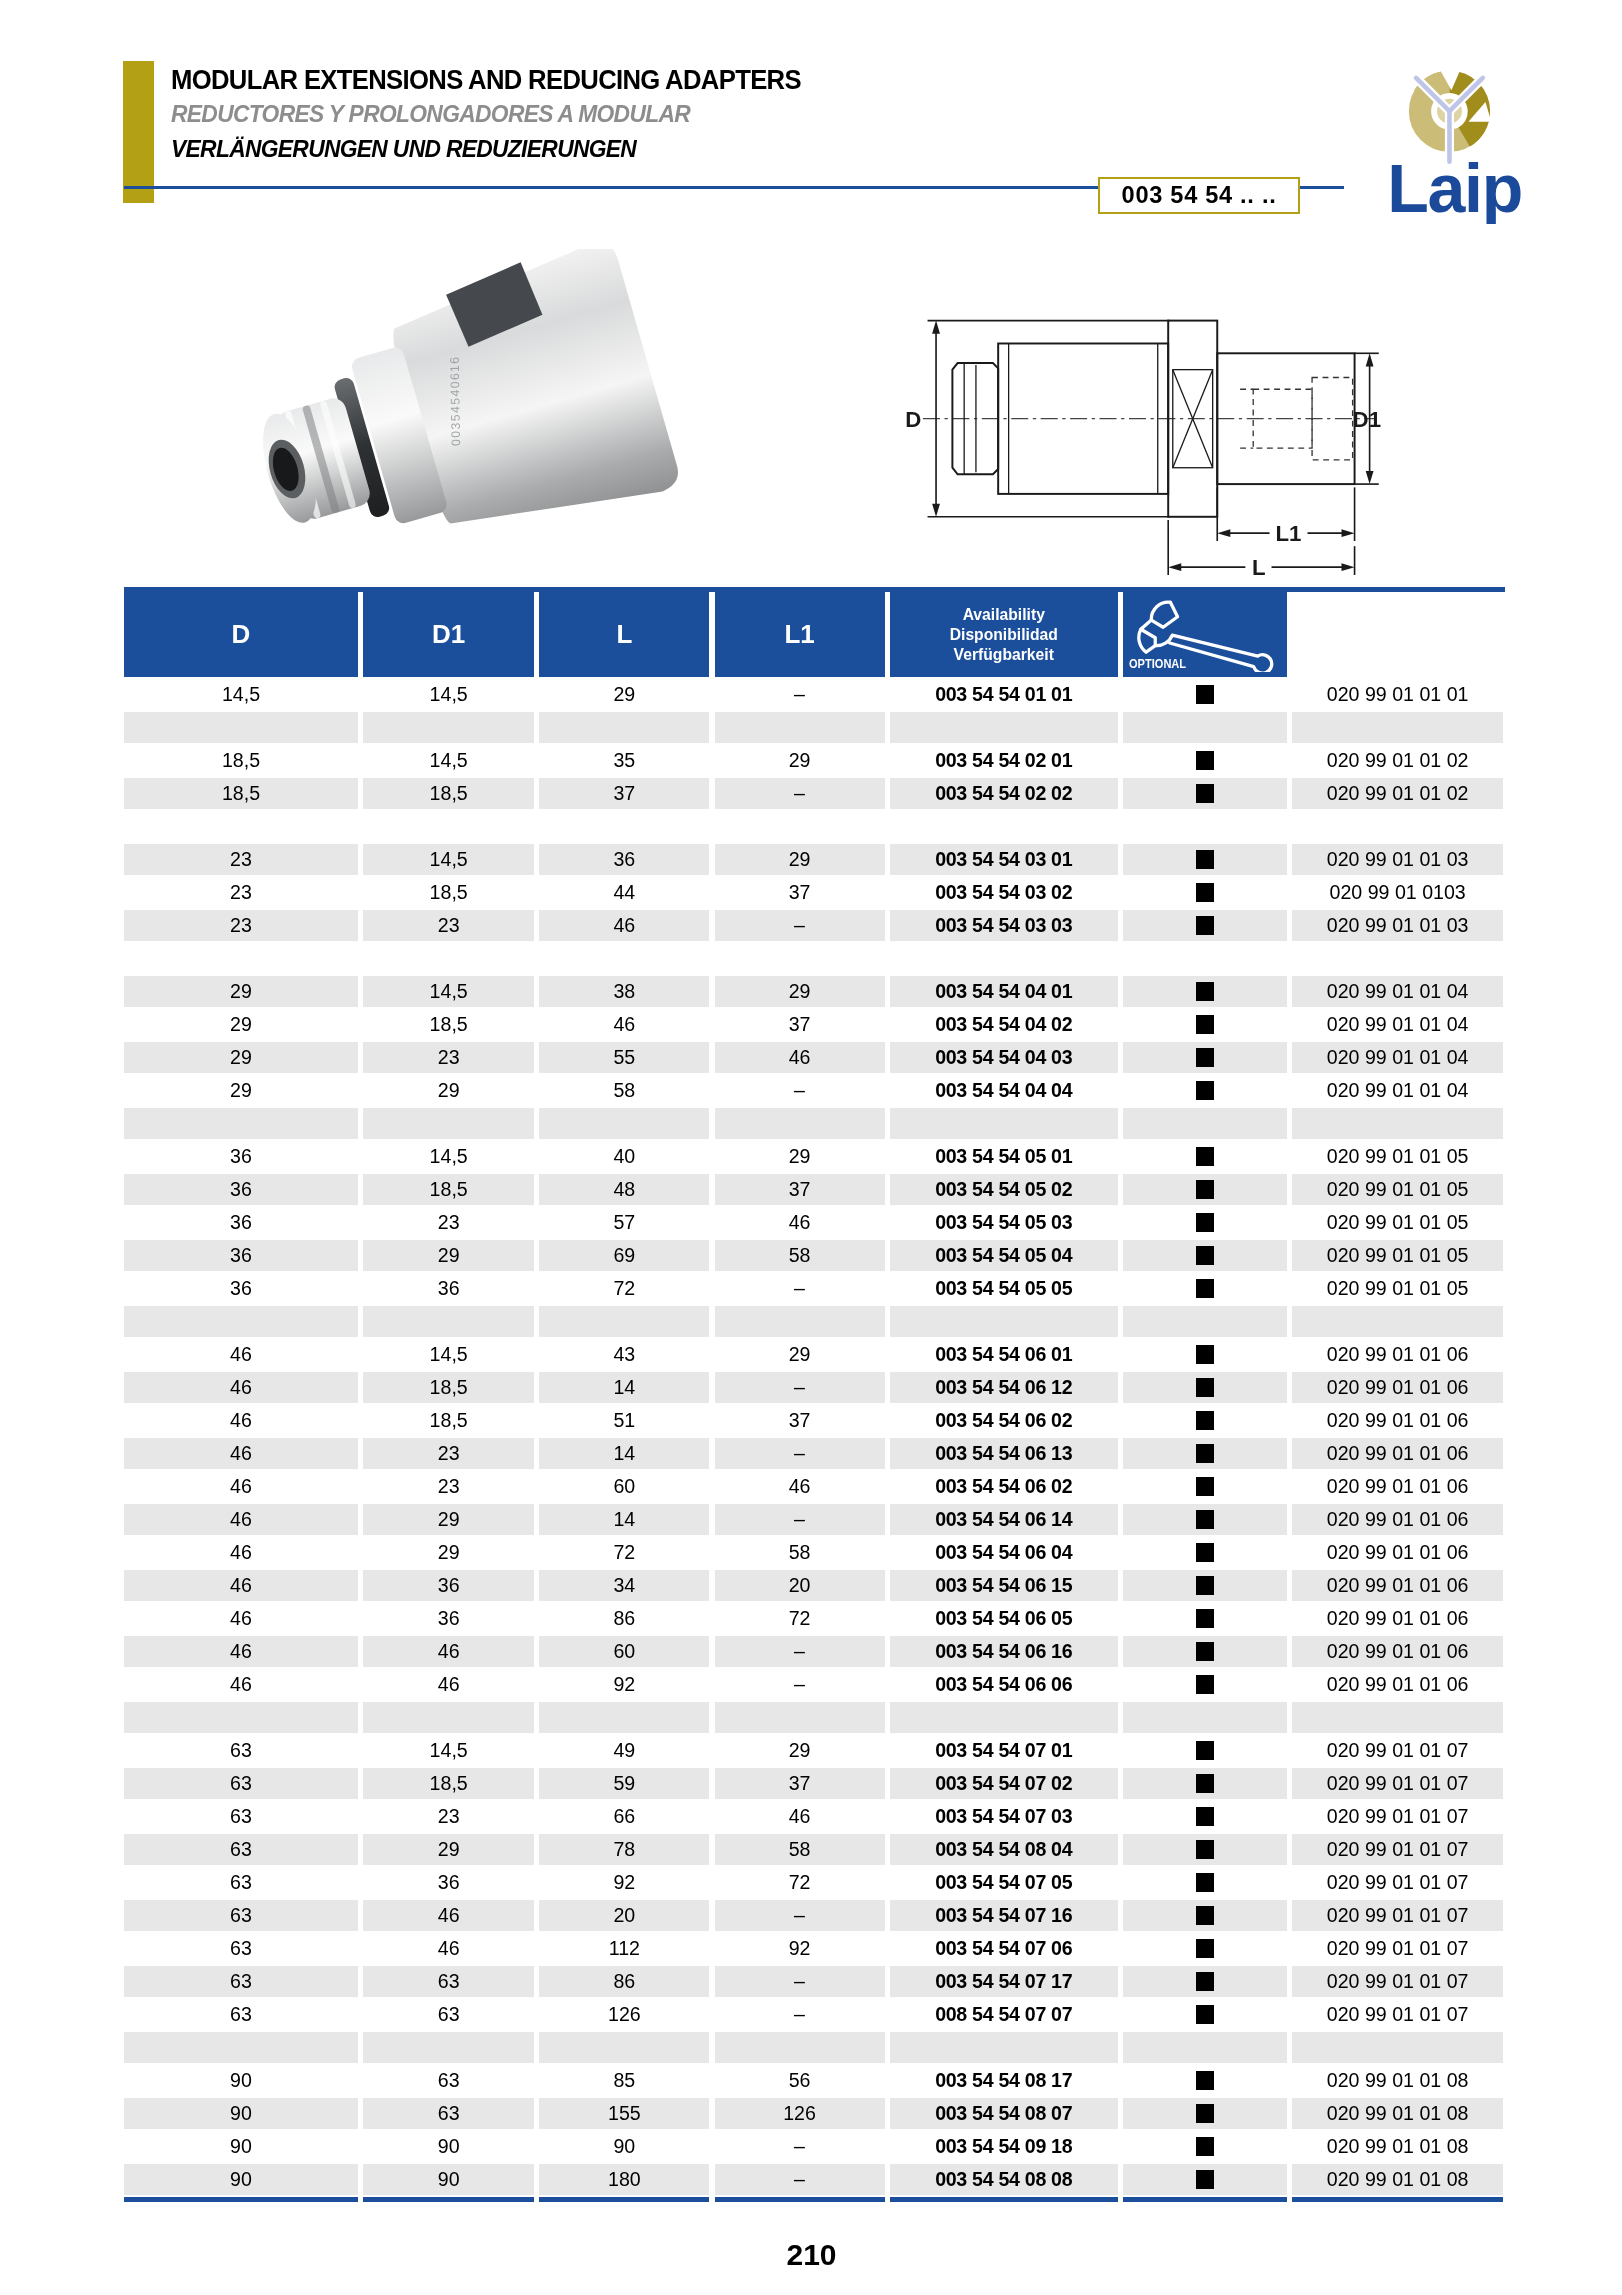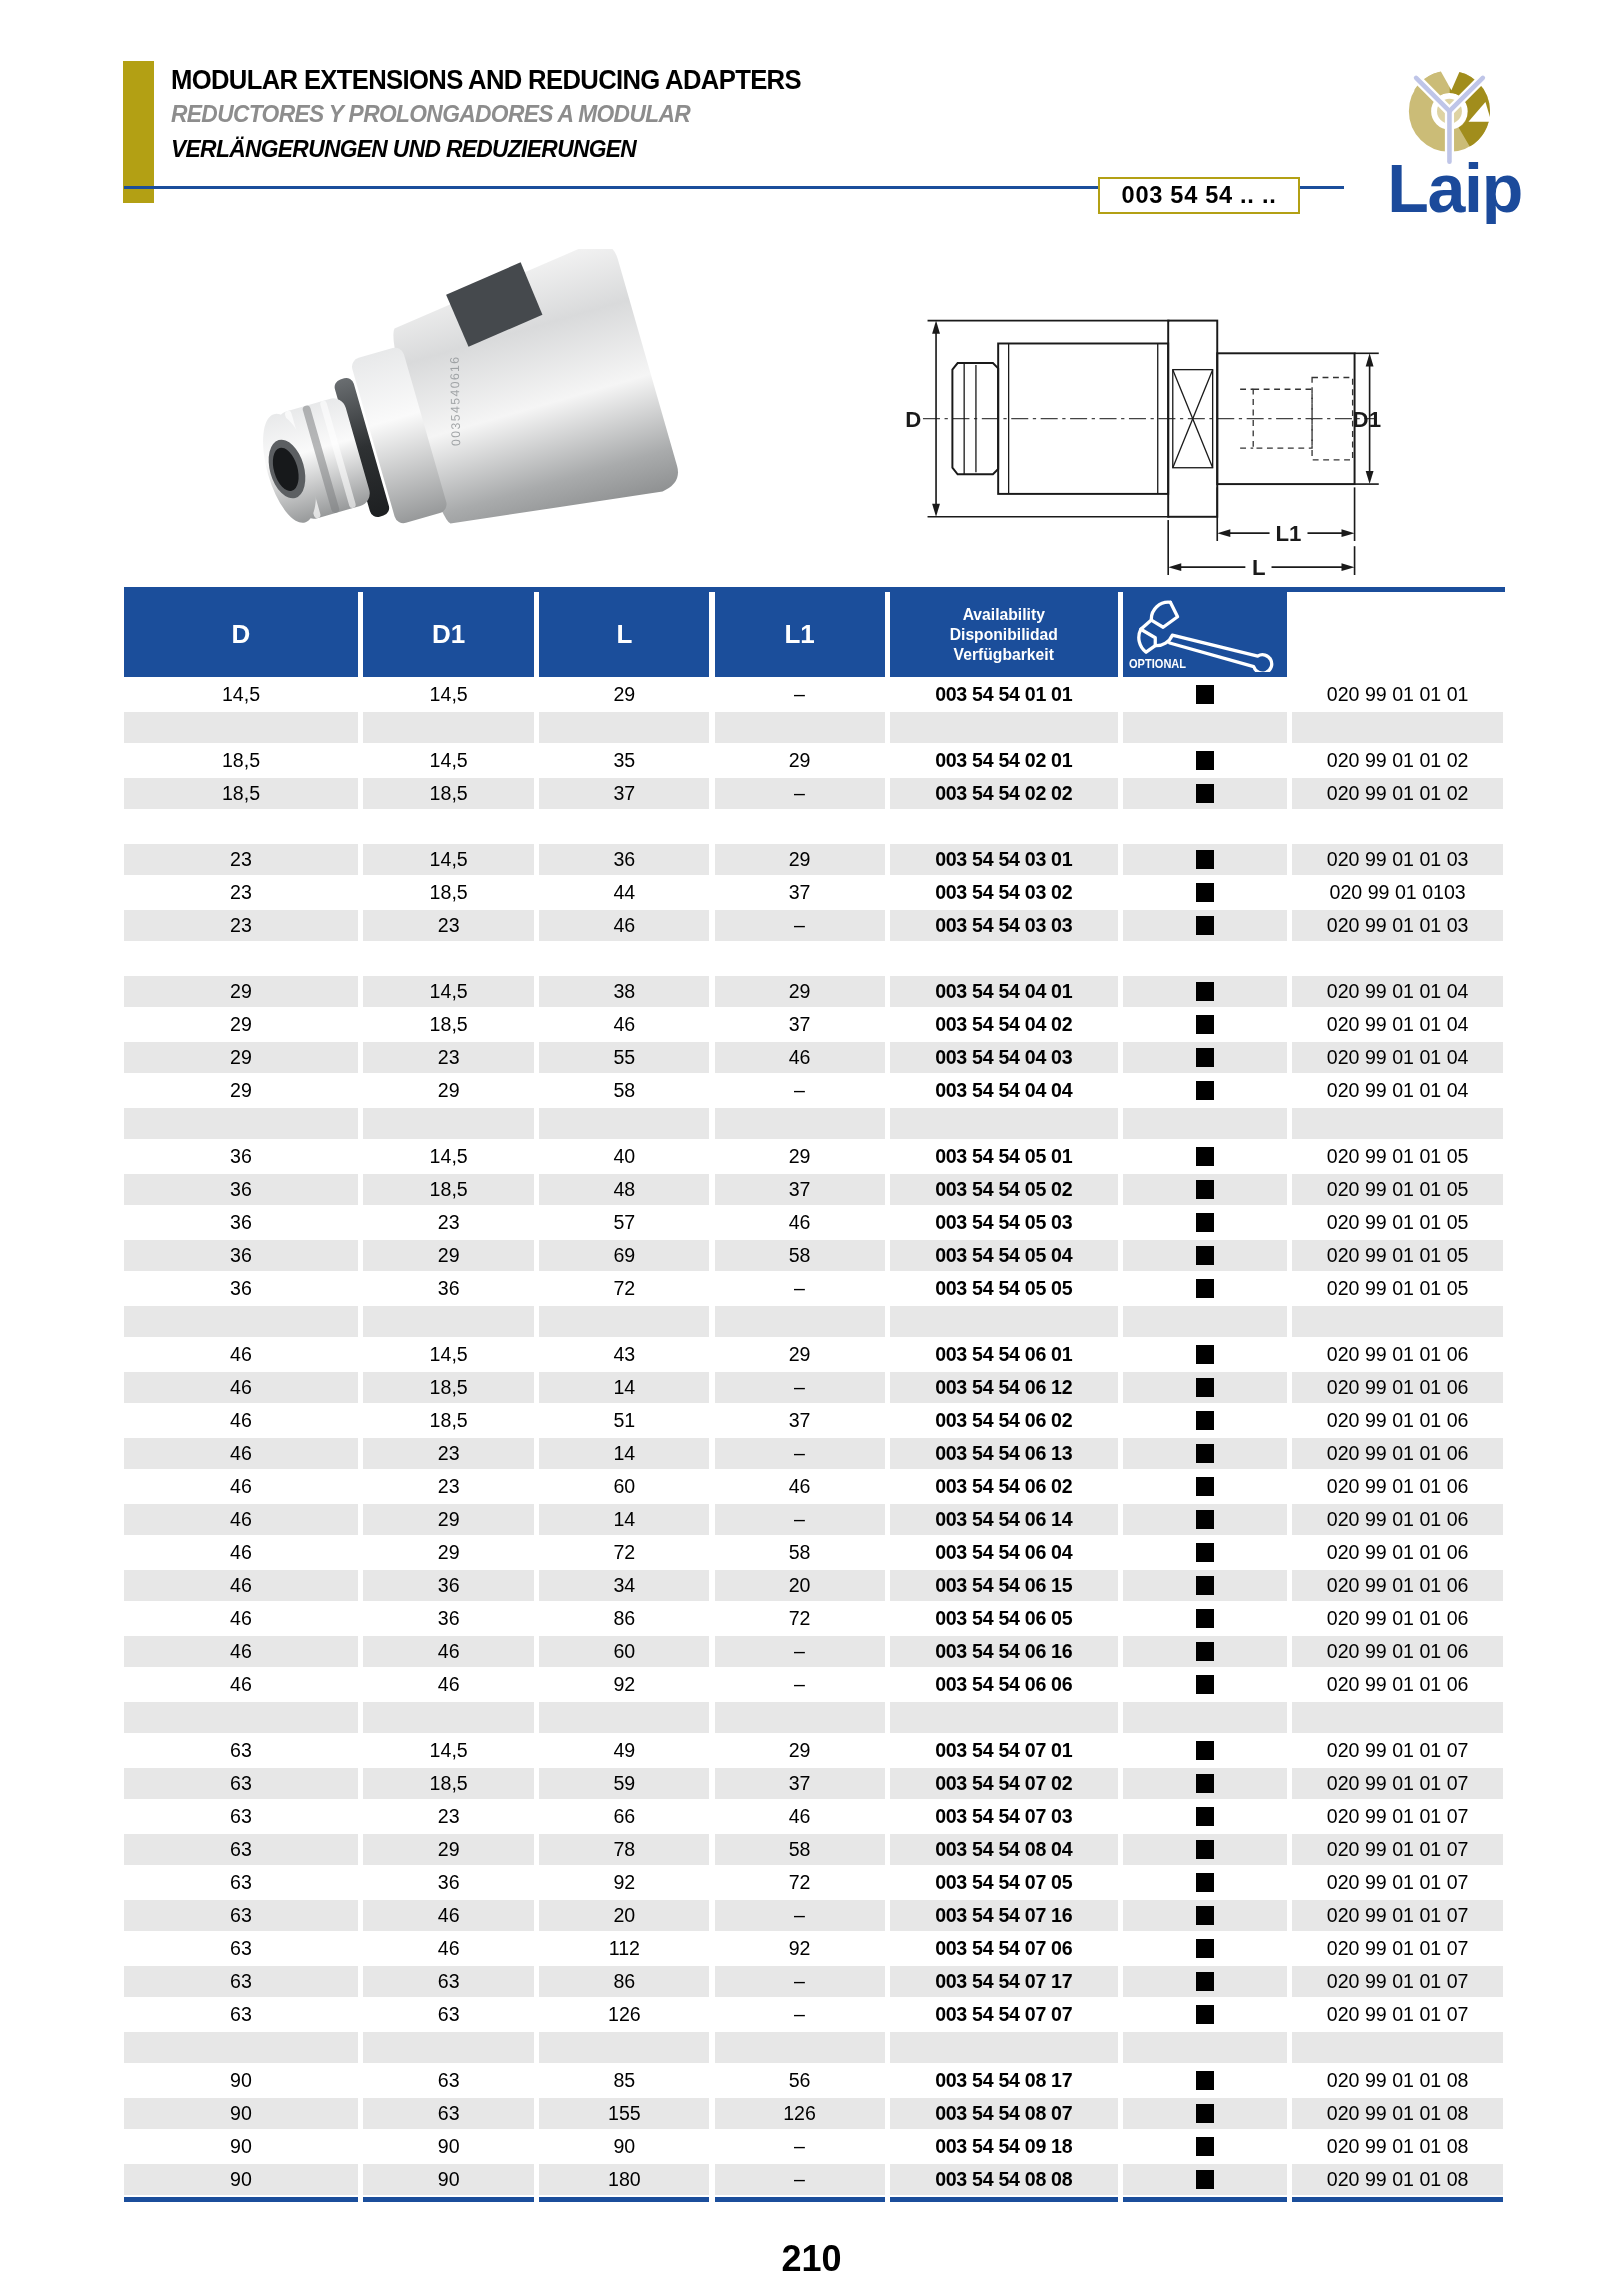--- a/index.html
+++ b/index.html
@@ -40,21 +40,21 @@
   .opt-label{position:absolute;left:6.5px;bottom:6.5px;font-size:13px;font-weight:bold;transform:scaleX(.85);transform-origin:left;}
   .tbody{margin-top:2px;}
   .trow{height:31px;margin-bottom:2px;}
   .trow .cell{display:flex;align-items:center;justify-content:center;font-size:19.6px;background:#fff;}
   .tbody .trow:nth-child(even) .cell{background:#e7e7e7;}
   .c-cod{font-weight:bold;letter-spacing:-0.3px;}
   .sq{width:18.3px;height:19.6px;background:#000;display:block;}
   .botline{height:4.6px;}
   .botline div{background:#1b4e9b;}
   
-  .page-num{position:absolute;left:0;top:2238px;width:100%;text-align:center;font-size:36px;font-weight:bold;}
+  .page-num{position:absolute;left:0;top:2238px;width:100%;text-align:center;font-size:30px;font-weight:bold;}
 </style>
 </head>
 <body>
 
 <div class="gold-bar"></div>
 <div class="title-en">MODULAR EXTENSIONS AND REDUCING ADAPTERS</div>
 <div class="title-es">REDUCTORES Y PROLONGADORES A MODULAR</div>
 <div class="title-de">VERLÄNGERUNGEN UND REDUZIERUNGEN</div>
 <div class="blue-rule"></div>
 <div class="code-box">003 54 54 .. ..</div>
@@ -636,21 +636,21 @@
     <div class="cell c-av">
       <span class="sq"></span>
     </div>
     <div class="cell c-opt">020 99 01 01 07</div>
   </div>
       <div class="grid trow">
     <div class="cell c-d">63</div>
     <div class="cell c-d1">63</div>
     <div class="cell c-l">126</div>
     <div class="cell c-l1">–</div>
-    <div class="cell c-cod">003 54 54 07 07</div>
+    <div class="cell c-cod">008 54 54 07 07</div>
     <div class="cell c-av">
       <span class="sq"></span>
     </div>
     <div class="cell c-opt">020 99 01 01 07</div>
   </div>
       <div class="grid trow spacer">
     <div class="cell c-d"></div>
     <div class="cell c-d1"></div>
     <div class="cell c-l"></div>
     <div class="cell c-l1"></div>

